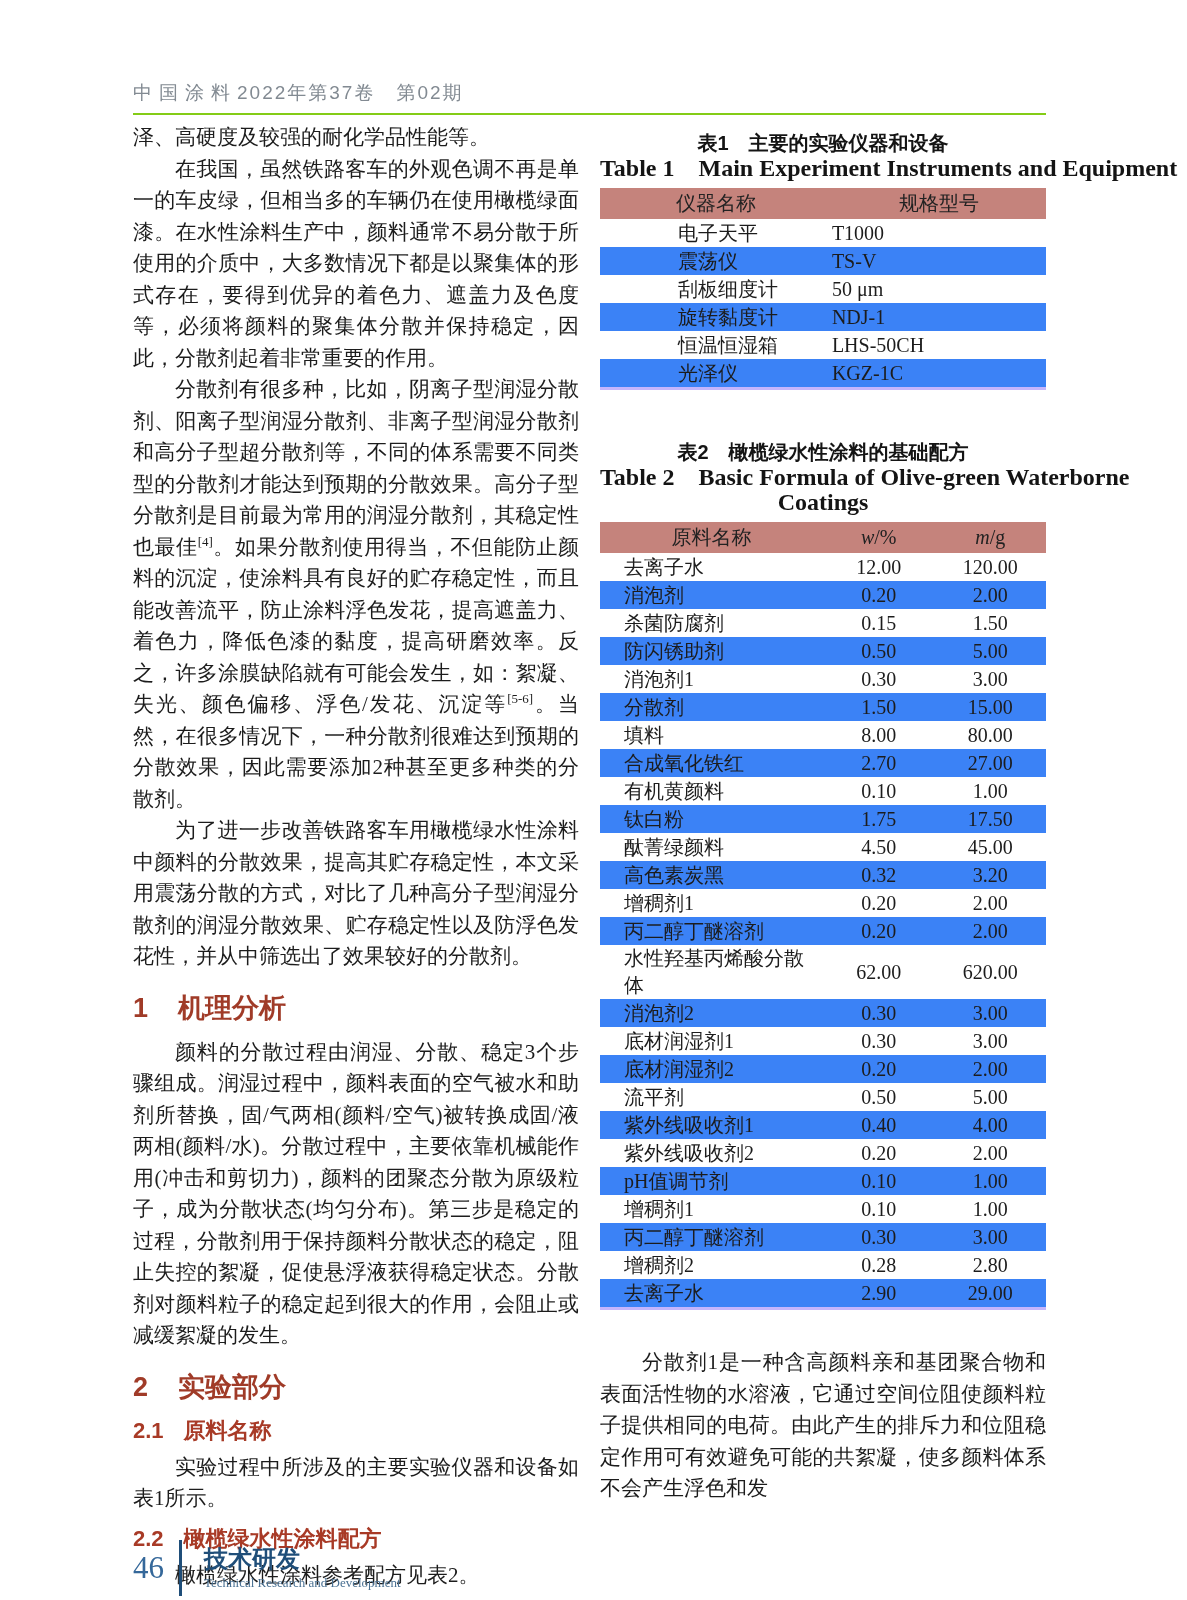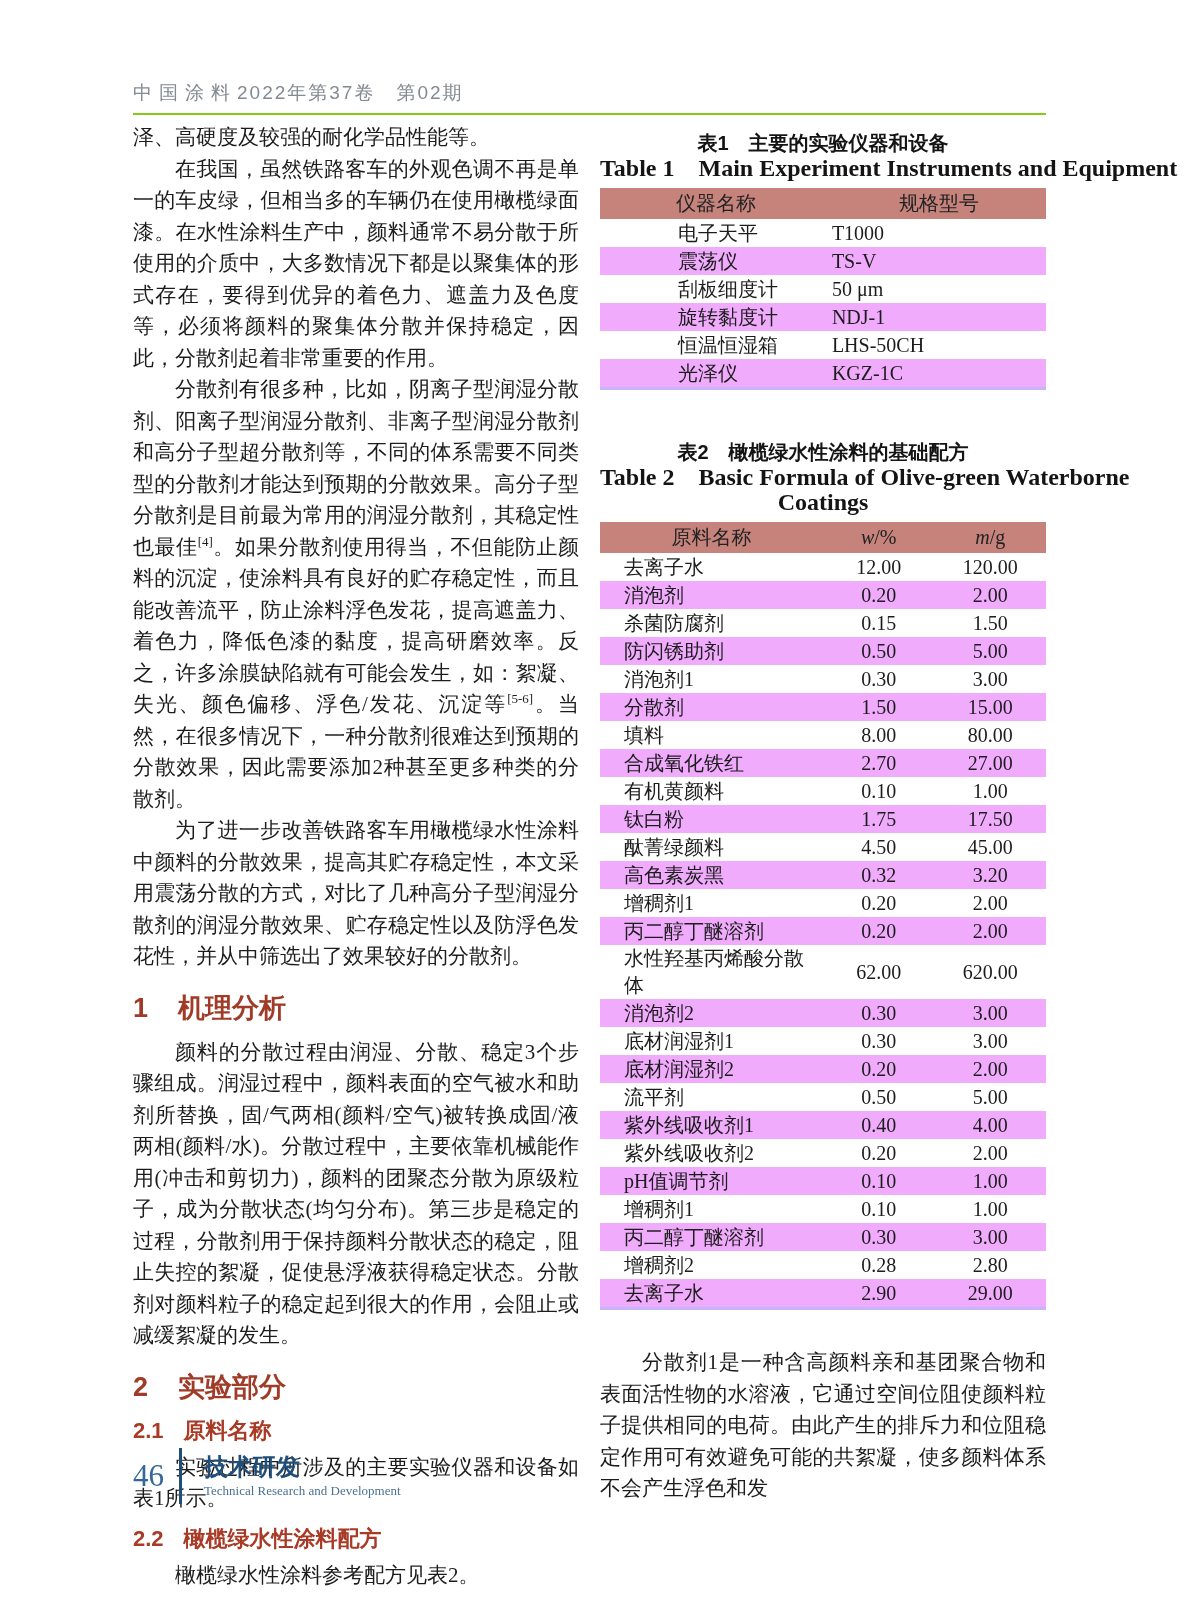--- a/index.html
+++ b/index.html
@@ -71,35 +71,35 @@
     border-bottom:3px solid #c4b5fd;
   }
   table.tbl th{
     background:#c5837c;
     font-weight:normal;font-size:20px;color:#222;
     height:31px;text-align:center;padding:0;
   }
   table.tbl td{
     font-size:20px;height:28px;padding:0;color:#1c1c1c;
   }
-  tr.alt{background:#f0abfc;}
+  tr.alt{background:#3b82f6;}
   table.t1 td.c0{text-align:left;padding-left:78px;width:52%;}
   table.t1 td.c1{text-align:left;width:48%;}
   table.t1 th.c0{width:52%;}
   table.t2 td.c0{text-align:left;padding-left:24px;width:50%;}
   table.t2 td.c1{text-align:center;width:25%;}
   table.t2 td.c2{text-align:center;width:25%;}
   table.t2 th.c0{width:50%;}
   .tail-p{
     margin:37px 0 0 0;
     font-size:21px;line-height:31.5px;text-align:justify;text-indent:2em;
   }
   
   .footer{
-    position:absolute;left:133px;top:1448px;
+    position:absolute;left:133px;top:1540px;
     display:flex;align-items:center;gap:15px;
   }
   .page-num{
     font-family:"Liberation Serif","DejaVu Serif",serif;
     font-size:31px;color:#35689a;
   }
   .footer-bar{width:3px;height:56px;background:#1f4e79;}
   .footer-text{display:flex;flex-direction:column;justify-content:center;margin-left:7px;}
   .footer-cn{
     font-family:"Liberation Sans","DejaVu Sans",sans-serif;

